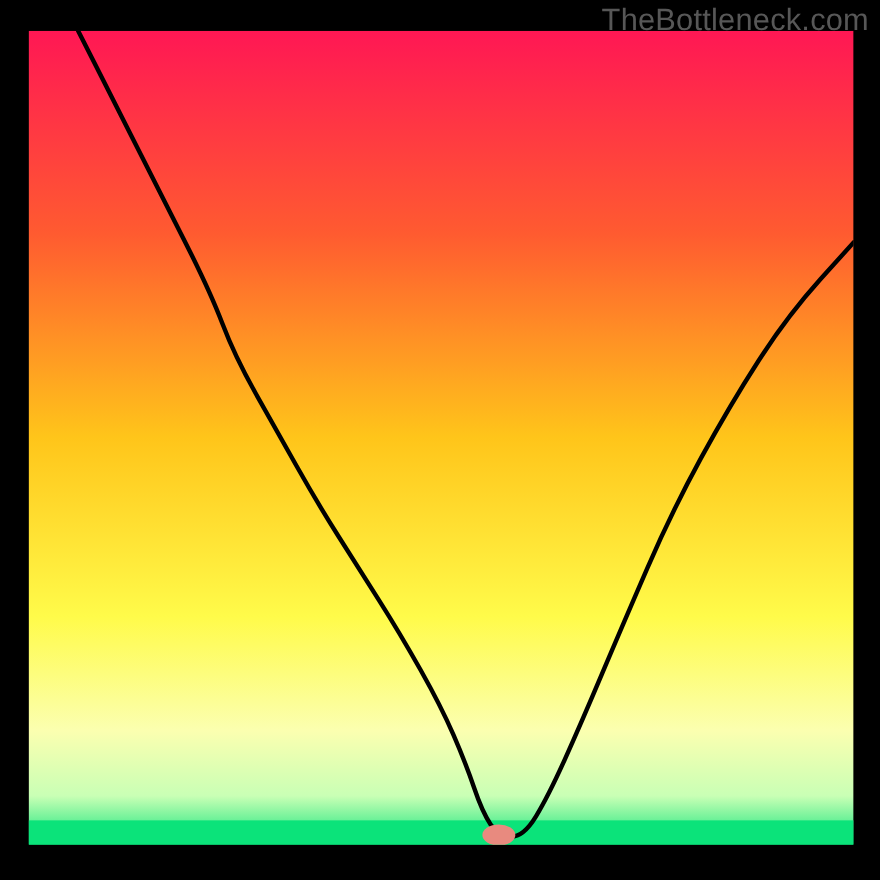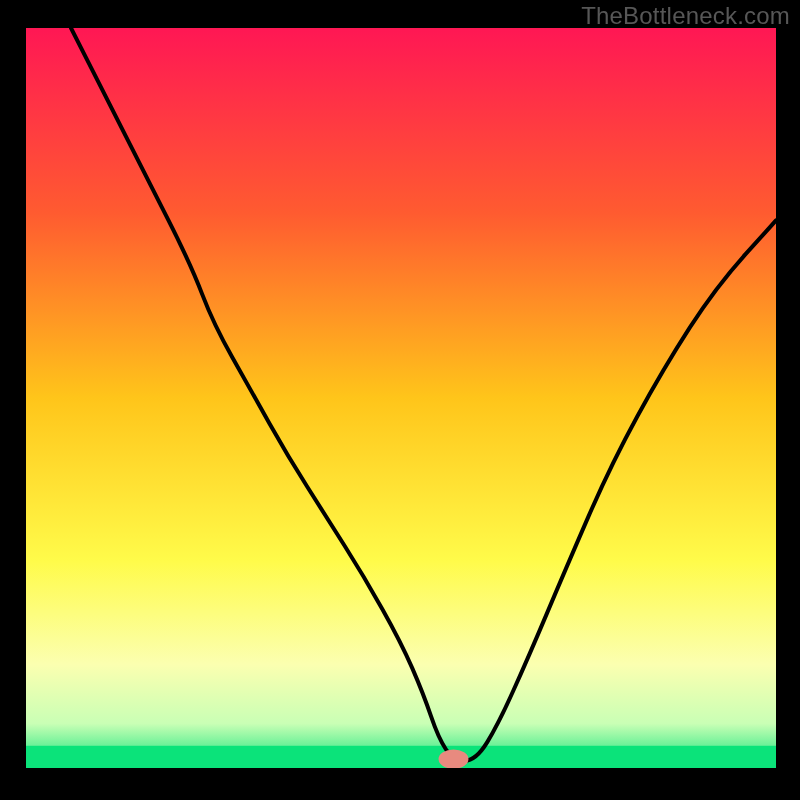--- a/index.html
+++ b/index.html
@@ -17,21 +17,21 @@
     left: 0;
     width: 800px;
     height: 800px;
     box-sizing: border-box;
   }
   .attribution {
     position: absolute;
     top: 2px;
     right: 10px;
     color: #575757;
-    font-size: 24px;
+    font-size: 28px;
     font-weight: 500;
     letter-spacing: 0.2px;
   }
   .plot-area {
     position: absolute;
     left: 26px;
     top: 28px;
     width: 750px;
     height: 740px;
   }

